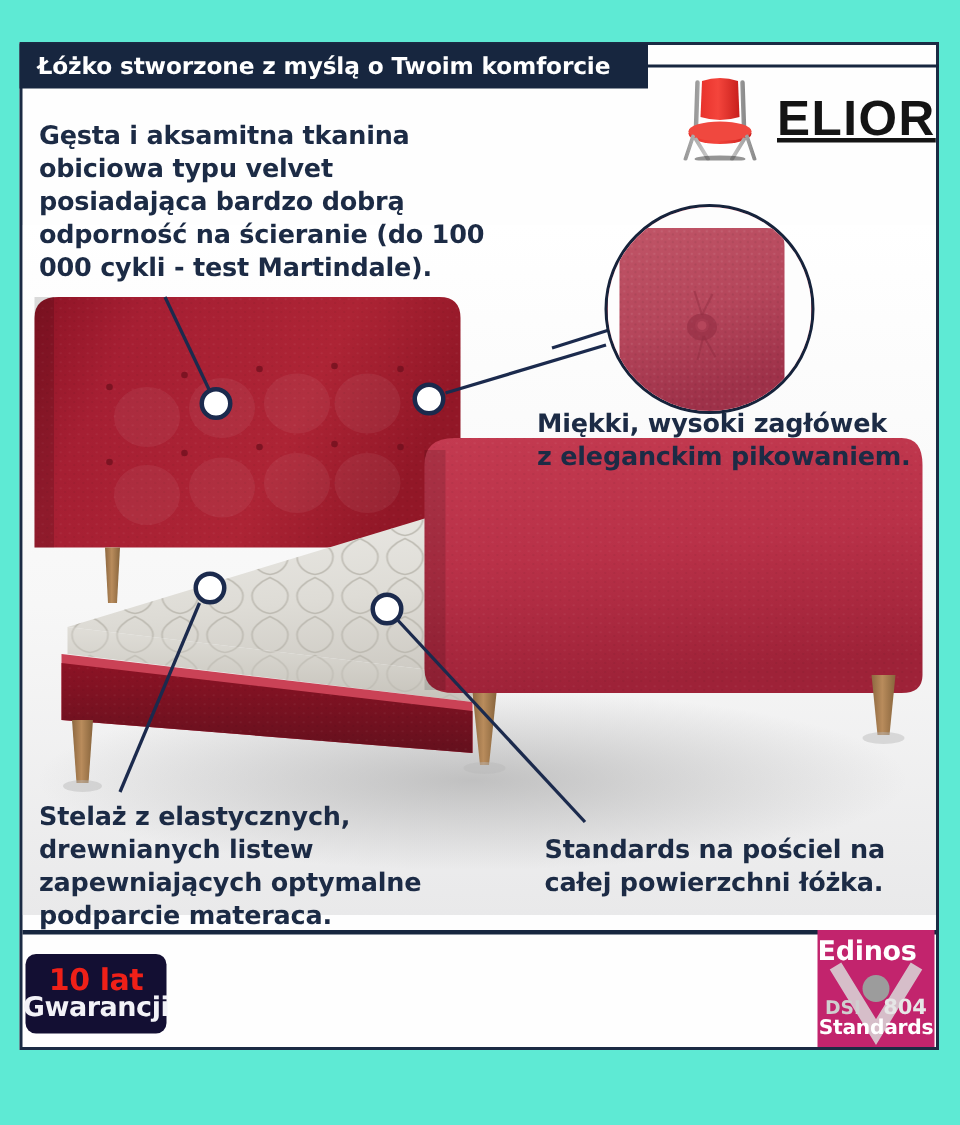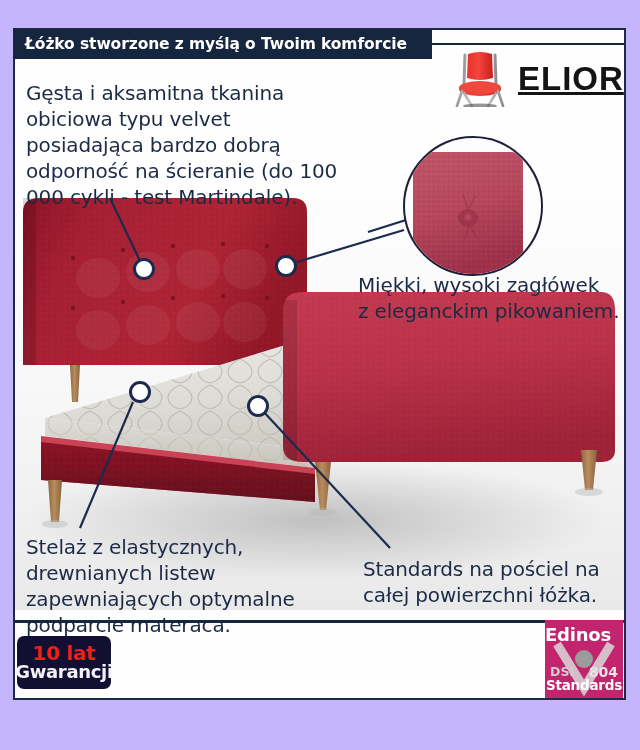--- a/index.html
+++ b/index.html
@@ -15,21 +15,21 @@
     overflow: hidden;
     position: relative;
   }
 
   
   #infographic {
     position: absolute;
     left: 0; top: 0;
     width: 640px;
     height: 750px;
-    background: #c4b5fd;
+    background: #5eead4;
   }
 
   
   .frame {
     position: absolute;
     left: 13px;
     top: 28px;
     width: 613px;
     height: 672px;
     border: 2px solid #1b2b44;
@@ -94,22 +94,22 @@
     letter-spacing: 1px;
     margin-left: 10px;
     line-height: 1;
     text-decoration: underline;
   }
 
   
   .callout-text {
     position: absolute;
     color: #1c2b45;
-    font-size: 20px;
-    font-weight: normal;
+    font-size: 17px;
+    font-weight: bold;
     line-height: 1.30;
     z-index: 6;
     letter-spacing: -0.15px;
   }
   #txt-fabric   { left: 26px;  top: 80px;  width: 320px; }
   #txt-headrest { left: 358px; top: 272px; width: 268px; }
   #txt-slats    { left: 26px;  top: 534px; width: 310px; }
   #txt-storage  { left: 363px; top: 556px; width: 250px; }
   .callout-text .ln { display: block; white-space: nowrap; }
 

